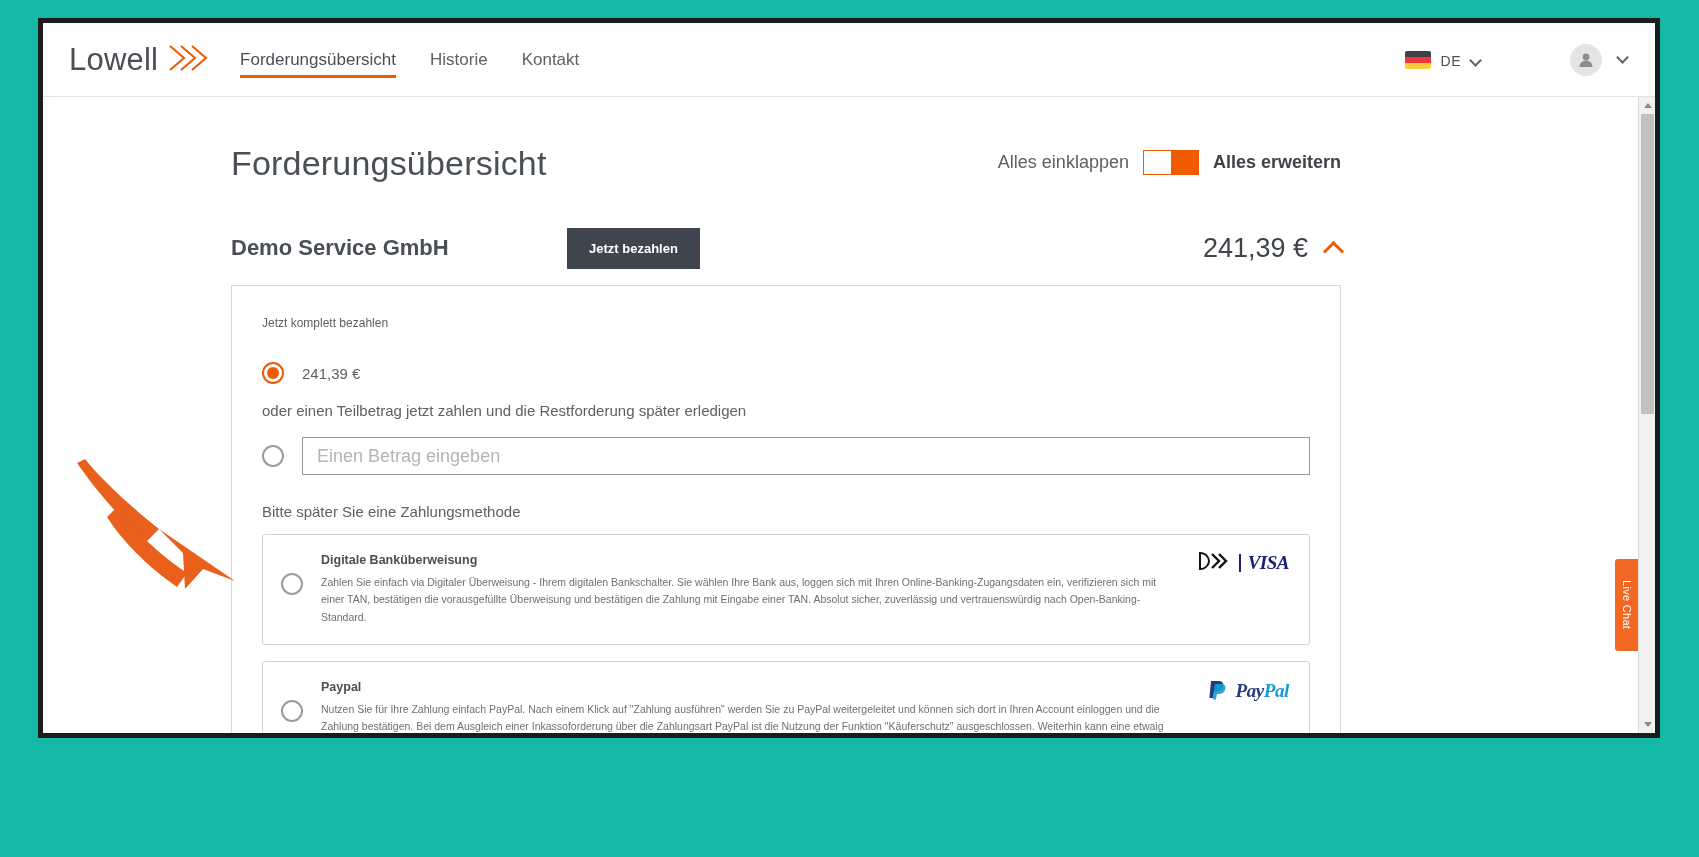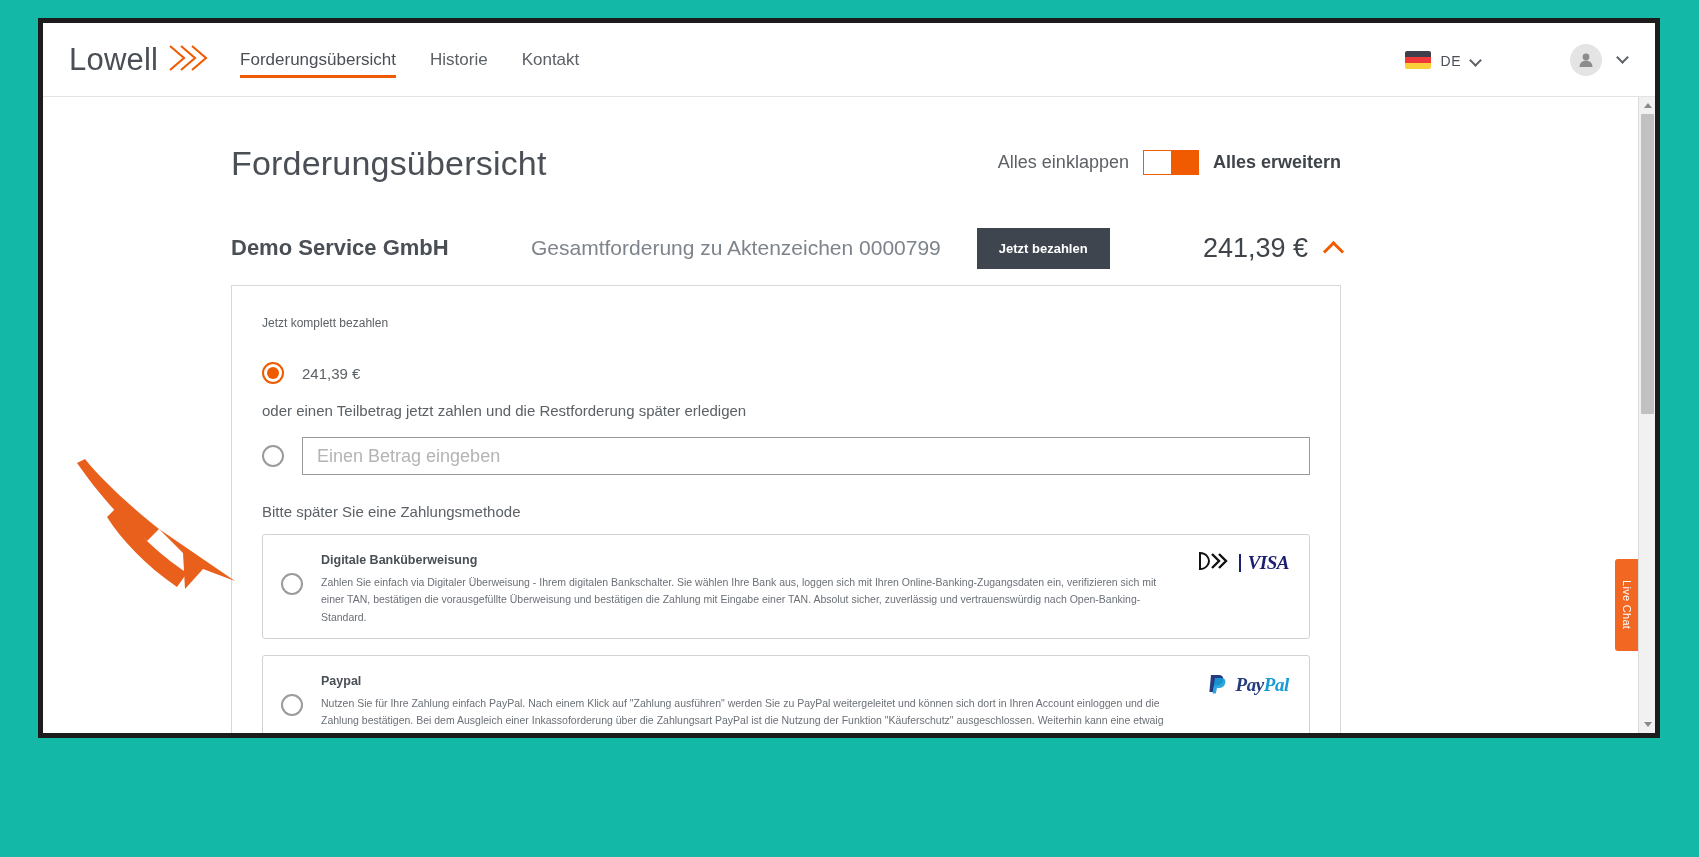--- a/index.html
+++ b/index.html
@@ -240,21 +240,21 @@
   }
   .amount-input::placeholder { color: #b4b4b4; }
 
   .method-label { font-size: 15px; color: #5c6166; margin: 6px 0 14px 0; }
 
   .method-card {
     border: 1px solid #d2d2d2;
     border-radius: 3px;
     display: flex;
     align-items: flex-start;
-    padding: 18px 20px 12px 18px;
+    padding: 18px 20px 18px 18px;
     margin-bottom: 16px;
     position: relative;
     cursor: pointer;
     background: #fff;
   }
   .method-card .radio { margin-top: 20px; margin-right: 18px; }
   .method-body { flex: 1; padding-right: 110px; }
   .method-title {
     font-size: 12.5px; font-weight: 700; color: #4a4f56;
     margin-bottom: 7px;
@@ -412,21 +412,20 @@
               <span class="toggle">
                 <i class="off"></i>
                 <i class="on"></i>
               </span>
               <span class="expand-label bold">Alles erweitern</span>
             </div>
           </div>
 
           <div class="claim-head">
             <div class="creditor">Demo Service GmbH</div>
-            <div class="claim-ref">Gesamtforderung zu Aktenzeichen 0000799</div>
             <button class="pay-now-btn">Jetzt bezahlen</button>
             <div class="claim-amount">
               <span class="amount-text">241,39 €</span>
               <span class="caret-up"></span>
             </div>
           </div>
 
           <div class="panel">
 
             <div class="section-label">Jetzt komplett bezahlen</div>

